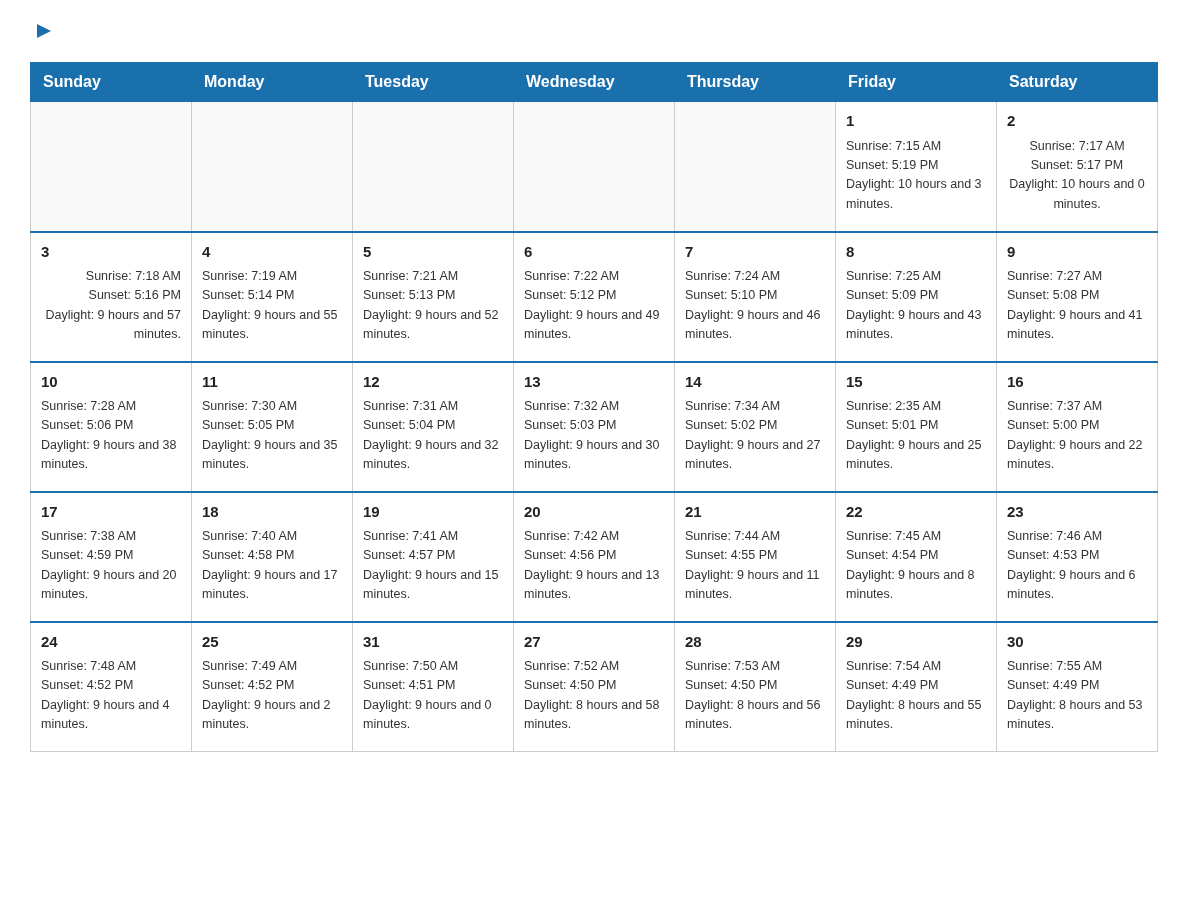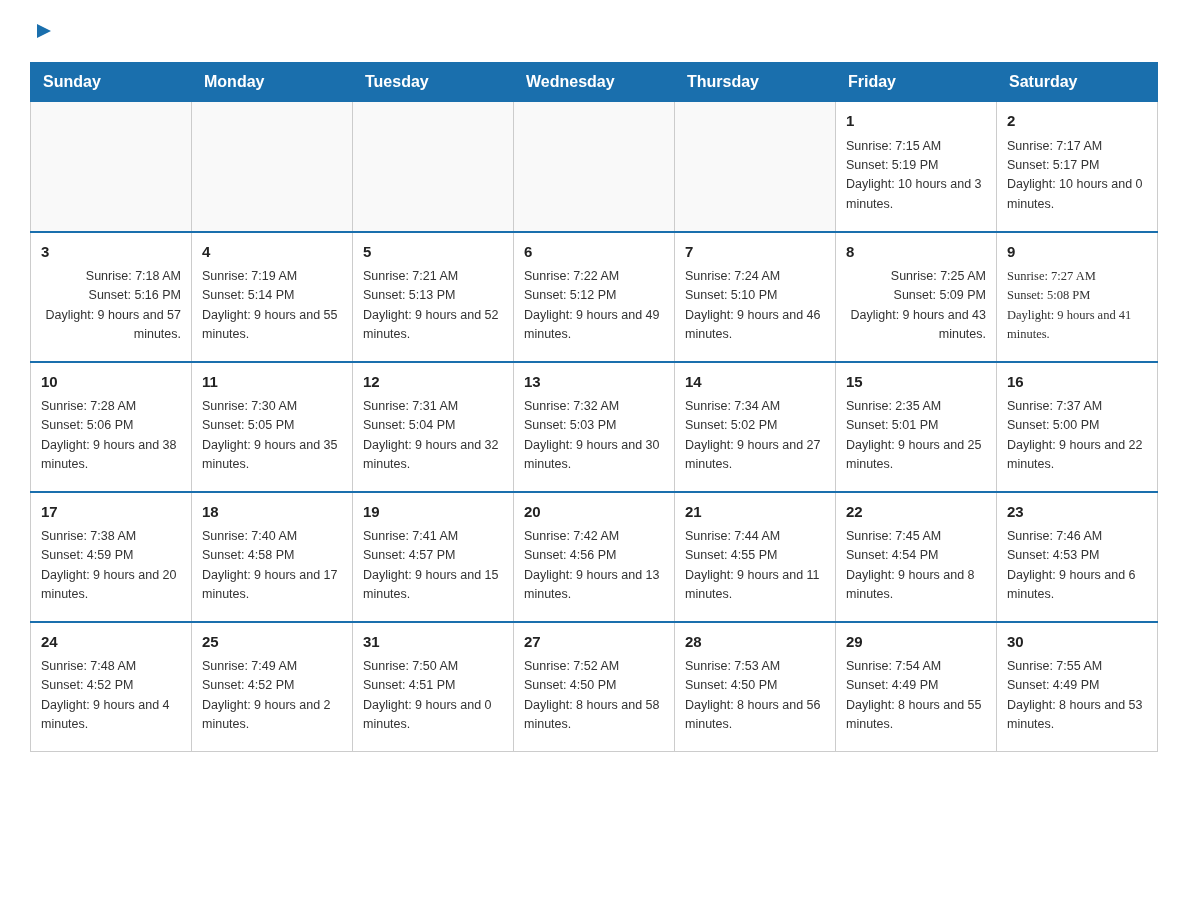--- a/index.html
+++ b/index.html
@@ -139,21 +139,21 @@
         <td class="empty"></td>
         <td class="empty"></td>
         <td>
           <span class="day-number">1</span>
           <div class="day-info" style="white-space: pre-line;">Sunrise: 7:15 AM
 Sunset: 5:19 PM
 Daylight: 10 hours and 3 minutes.</div>
         </td>
         <td>
           <span class="day-number">2</span>
-          <div class="day-info" style="white-space: pre-line;">Sunrise: 7:17 AM
+          <div class="day-info" style="white-space: pre-line; text-align: center;">Sunrise: 7:17 AM
 Sunset: 5:17 PM
 Daylight: 10 hours and 0 minutes.</div>
         </td>
       </tr>
       <tr class="row-border-top">
         <td>
           <span class="day-number">3</span>
           <div class="day-info" style="white-space: pre-line; text-align: right;">Sunrise: 7:18 AM
 Sunset: 5:16 PM
 Daylight: 9 hours and 57 minutes.</div>
@@ -177,27 +177,27 @@
 Daylight: 9 hours and 49 minutes.</div>
         </td>
         <td>
           <span class="day-number">7</span>
           <div class="day-info" style="white-space: pre-line;">Sunrise: 7:24 AM
 Sunset: 5:10 PM
 Daylight: 9 hours and 46 minutes.</div>
         </td>
         <td>
           <span class="day-number">8</span>
-          <div class="day-info" style="white-space: pre-line; text-align: right;">Sunrise: 7:25 AM
+          <div class="day-info" style="white-space: pre-line;">Sunrise: 7:25 AM
 Sunset: 5:09 PM
 Daylight: 9 hours and 43 minutes.</div>
         </td>
         <td>
           <span class="day-number">9</span>
-          <div class="day-info" style="white-space: pre-line; font-family: Liberation Serif, serif;">Sunrise: 7:27 AM
+          <div class="day-info" style="white-space: pre-line;">Sunrise: 7:27 AM
 Sunset: 5:08 PM
 Daylight: 9 hours and 41 minutes.</div>
         </td>
       </tr>
       <tr class="row-border-top">
         <td>
           <span class="day-number">10</span>
           <div class="day-info" style="white-space: pre-line;">Sunrise: 7:28 AM
 Sunset: 5:06 PM
 Daylight: 9 hours and 38 minutes.</div>

